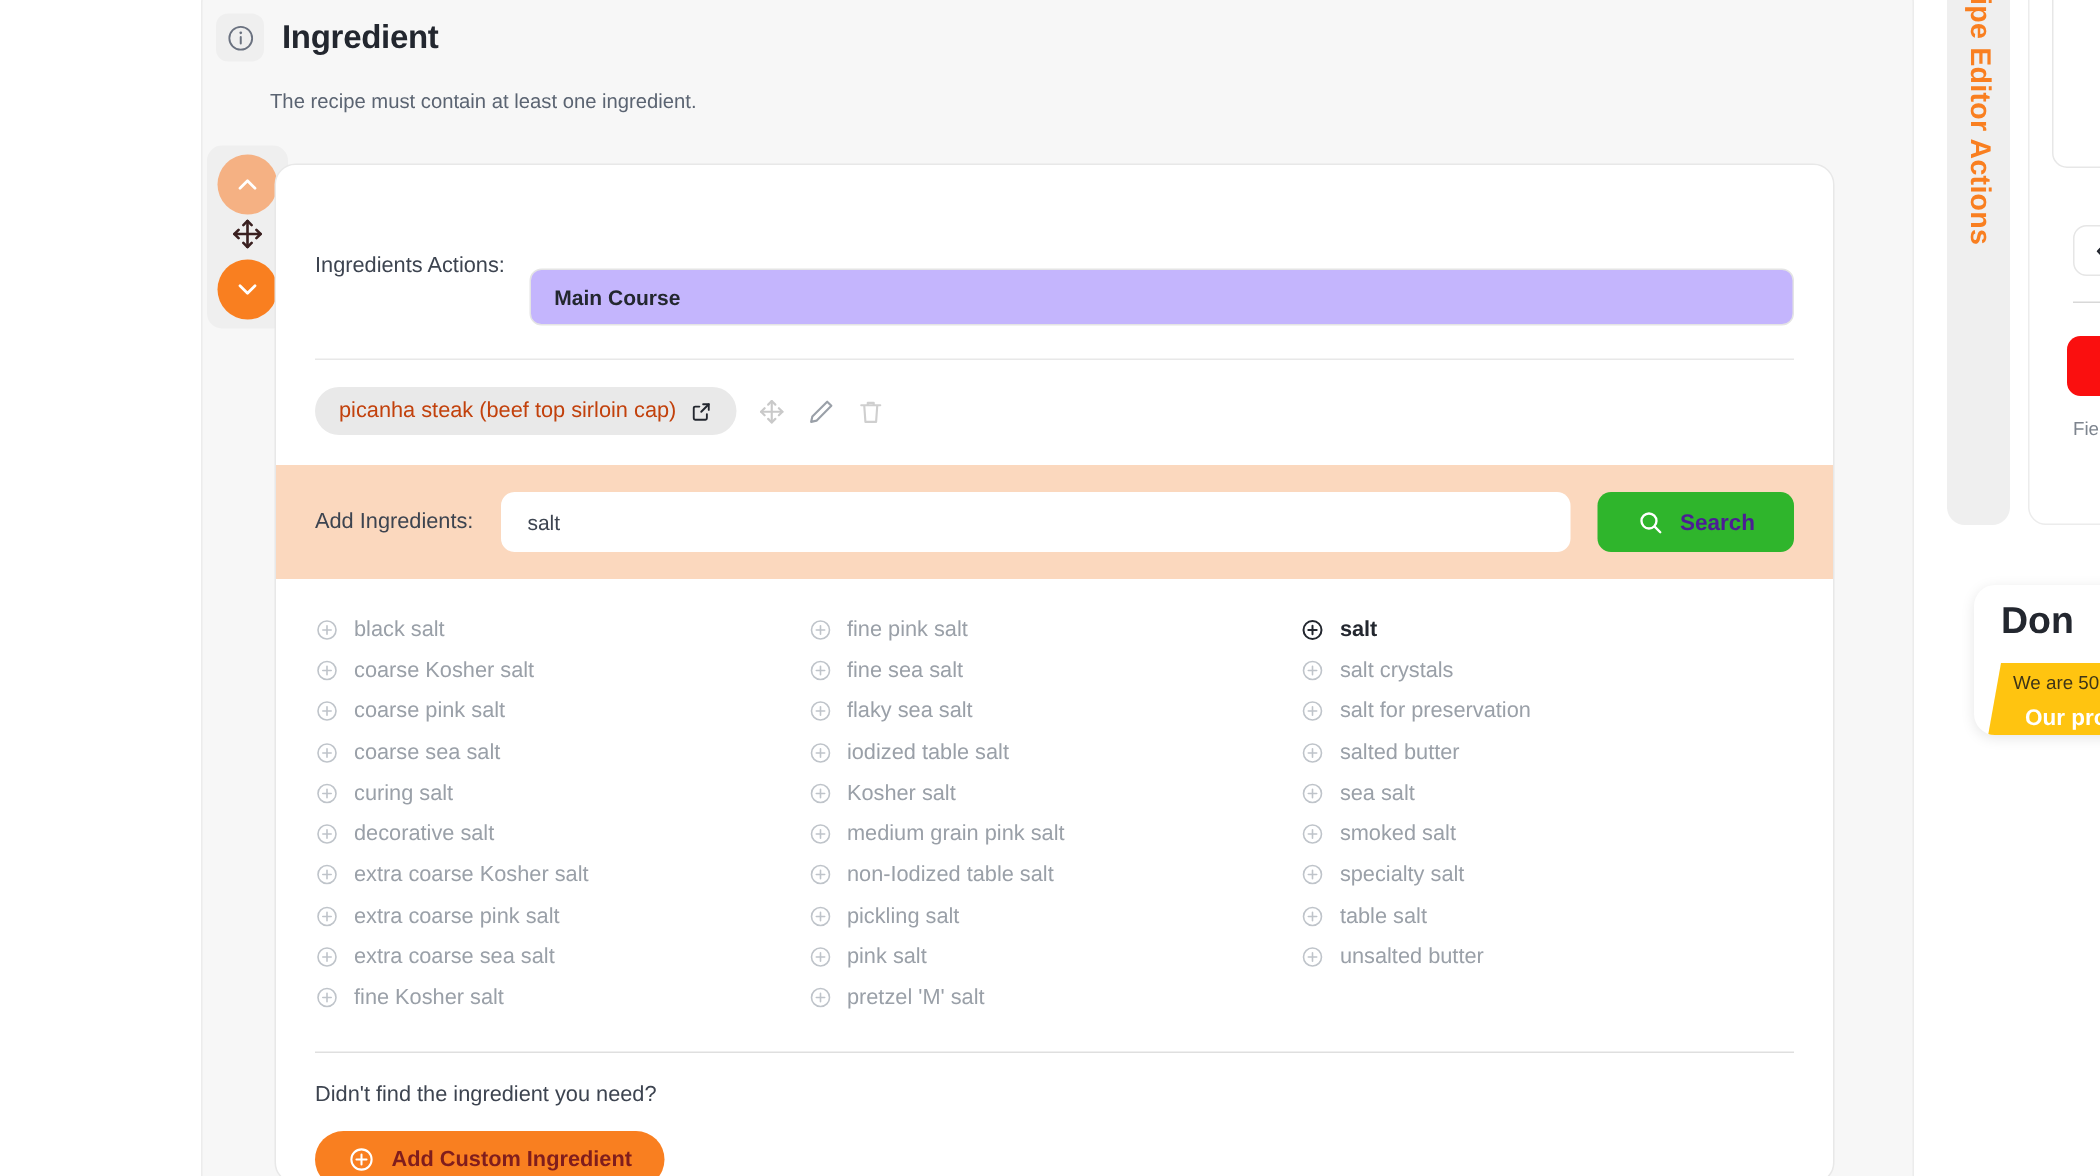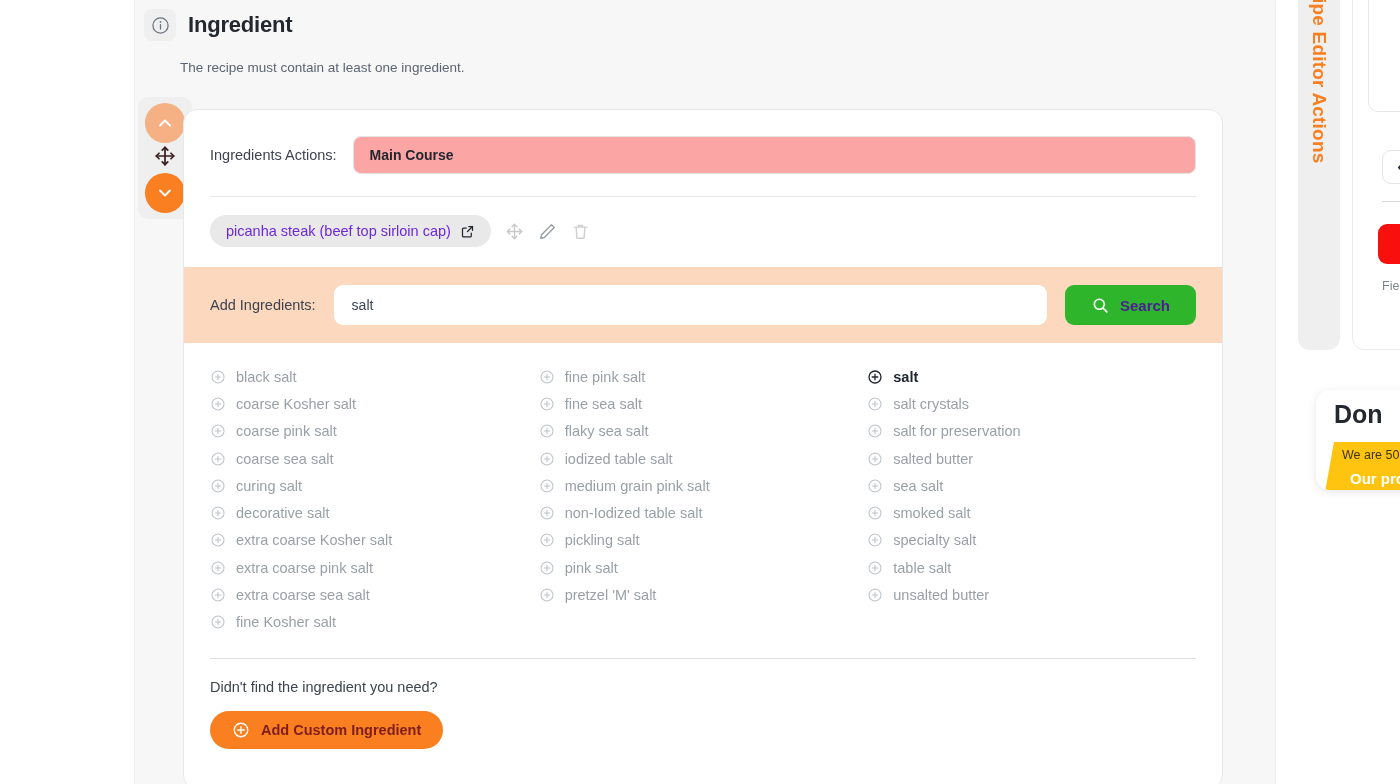--- a/index.html
+++ b/index.html
@@ -110,21 +110,22 @@
     flex: 1;
     height: 38px;
     border: 1px solid #e4e4e4;
     border-radius: 8px;
     padding: 0 16px;
     font-size: 14px;
     font-weight: bold;
     color: #23272f;
     font-family: "Liberation Sans", sans-serif;
     outline: none;
-    background: #fca5a5;
+    background: #c4b5fd;
+    margin-top: 43px;
   }
 
   .divider {
     height: 1px;
     background: #e8e8e8;
     margin: 22px 26px 0 26px;
   }
 
   .chip-row {
     display: flex;
@@ -133,21 +134,21 @@
     padding: 18px 26px 20px 26px;
   }
   .chip {
     display: inline-flex;
     align-items: center;
     gap: 9px;
     background: #e9e9e9;
     border-radius: 18px;
     padding: 8px 16px;
     font-size: 14.5px;
-    color: #6d28d9;
+    color: #c2410c;
     cursor: pointer;
   }
   .icon-btn {
     background: none; border: none; cursor: pointer;
     display: flex; align-items: center; justify-content: center;
     padding: 0;
   }
 
   
   .search-band {
@@ -601,20 +602,29 @@
             </span>
             <span>iodized table salt</span>
           </div>
           <div class="result-item">
             <span class="plus-ico">
               <svg width="16" height="16" viewBox="0 0 24 24">
                 <circle cx="12" cy="12" r="9" fill="none" stroke="#bfc4ca" stroke-width="1.6"></circle>
                 <path d="M12 7.8v8.4M7.8 12h8.4" stroke="#bfc4ca" stroke-width="1.6" stroke-linecap="round"></path>
               </svg>
             </span>
+            <span>Kosher salt</span>
+          </div>
+          <div class="result-item">
+            <span class="plus-ico">
+              <svg width="16" height="16" viewBox="0 0 24 24">
+                <circle cx="12" cy="12" r="9" fill="none" stroke="#bfc4ca" stroke-width="1.6"></circle>
+                <path d="M12 7.8v8.4M7.8 12h8.4" stroke="#bfc4ca" stroke-width="1.6" stroke-linecap="round"></path>
+              </svg>
+            </span>
             <span>medium grain pink salt</span>
           </div>
           <div class="result-item">
             <span class="plus-ico">
               <svg width="16" height="16" viewBox="0 0 24 24">
                 <circle cx="12" cy="12" r="9" fill="none" stroke="#bfc4ca" stroke-width="1.6"></circle>
                 <path d="M12 7.8v8.4M7.8 12h8.4" stroke="#bfc4ca" stroke-width="1.6" stroke-linecap="round"></path>
               </svg>
             </span>
             <span>non-Iodized table salt</span>

